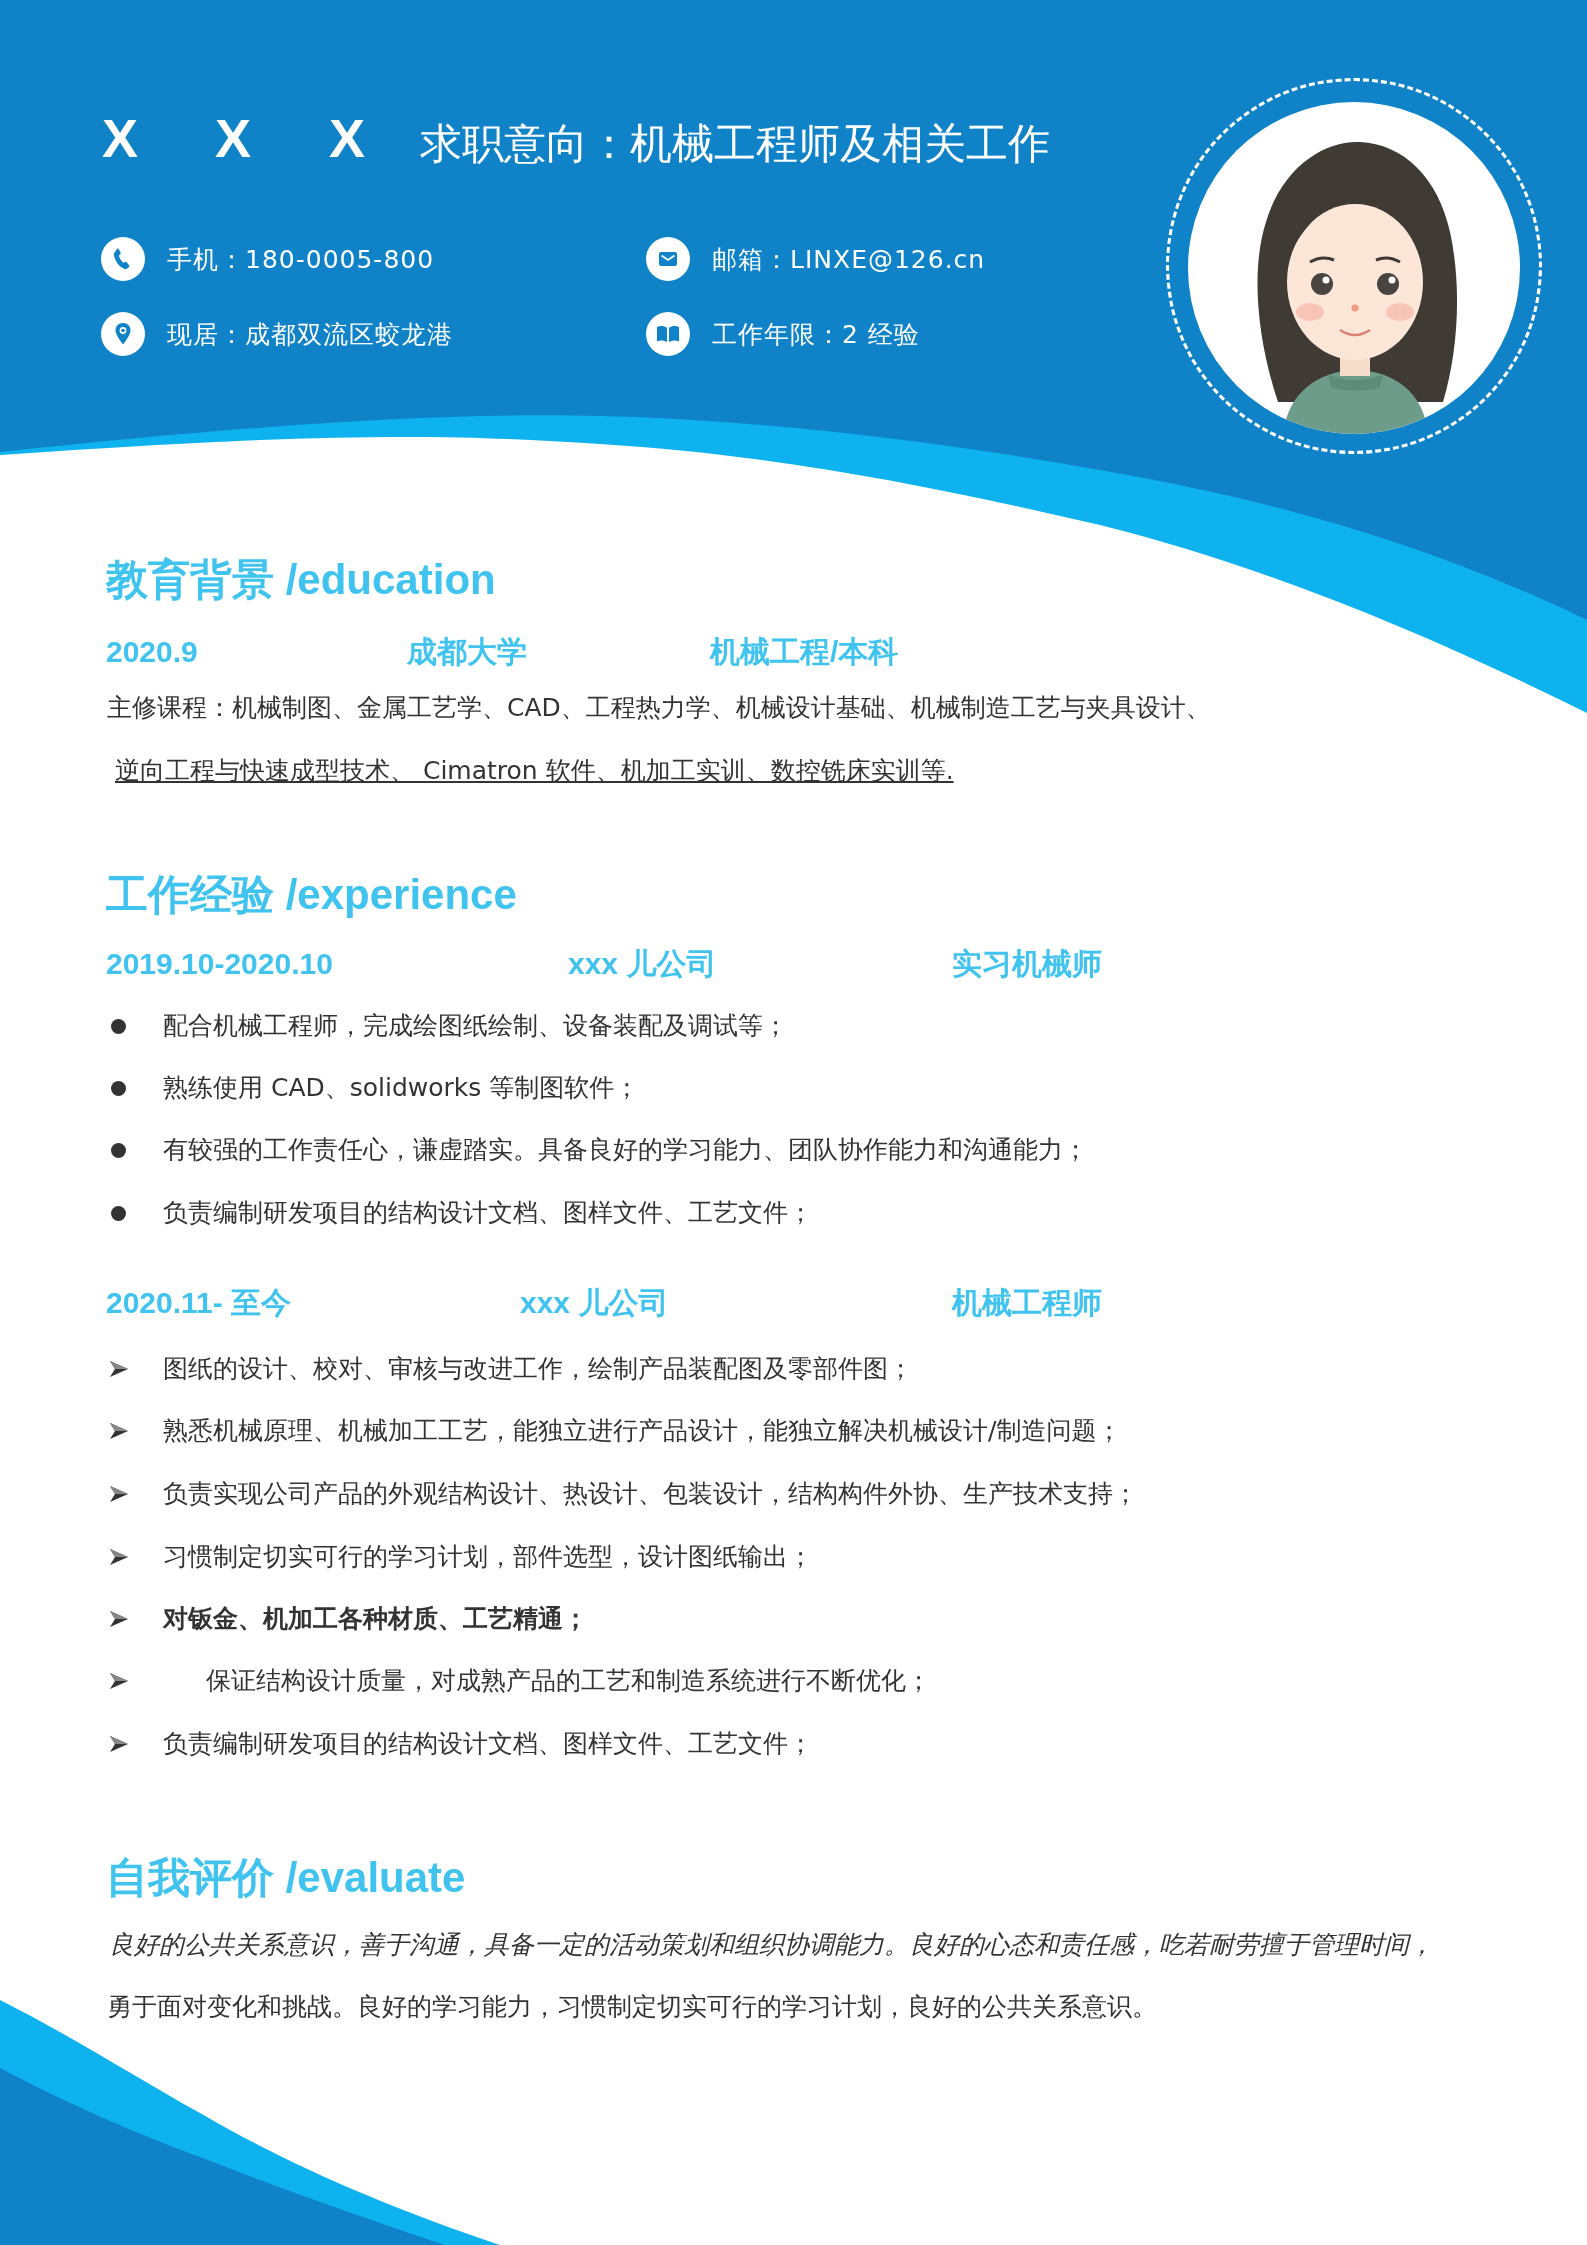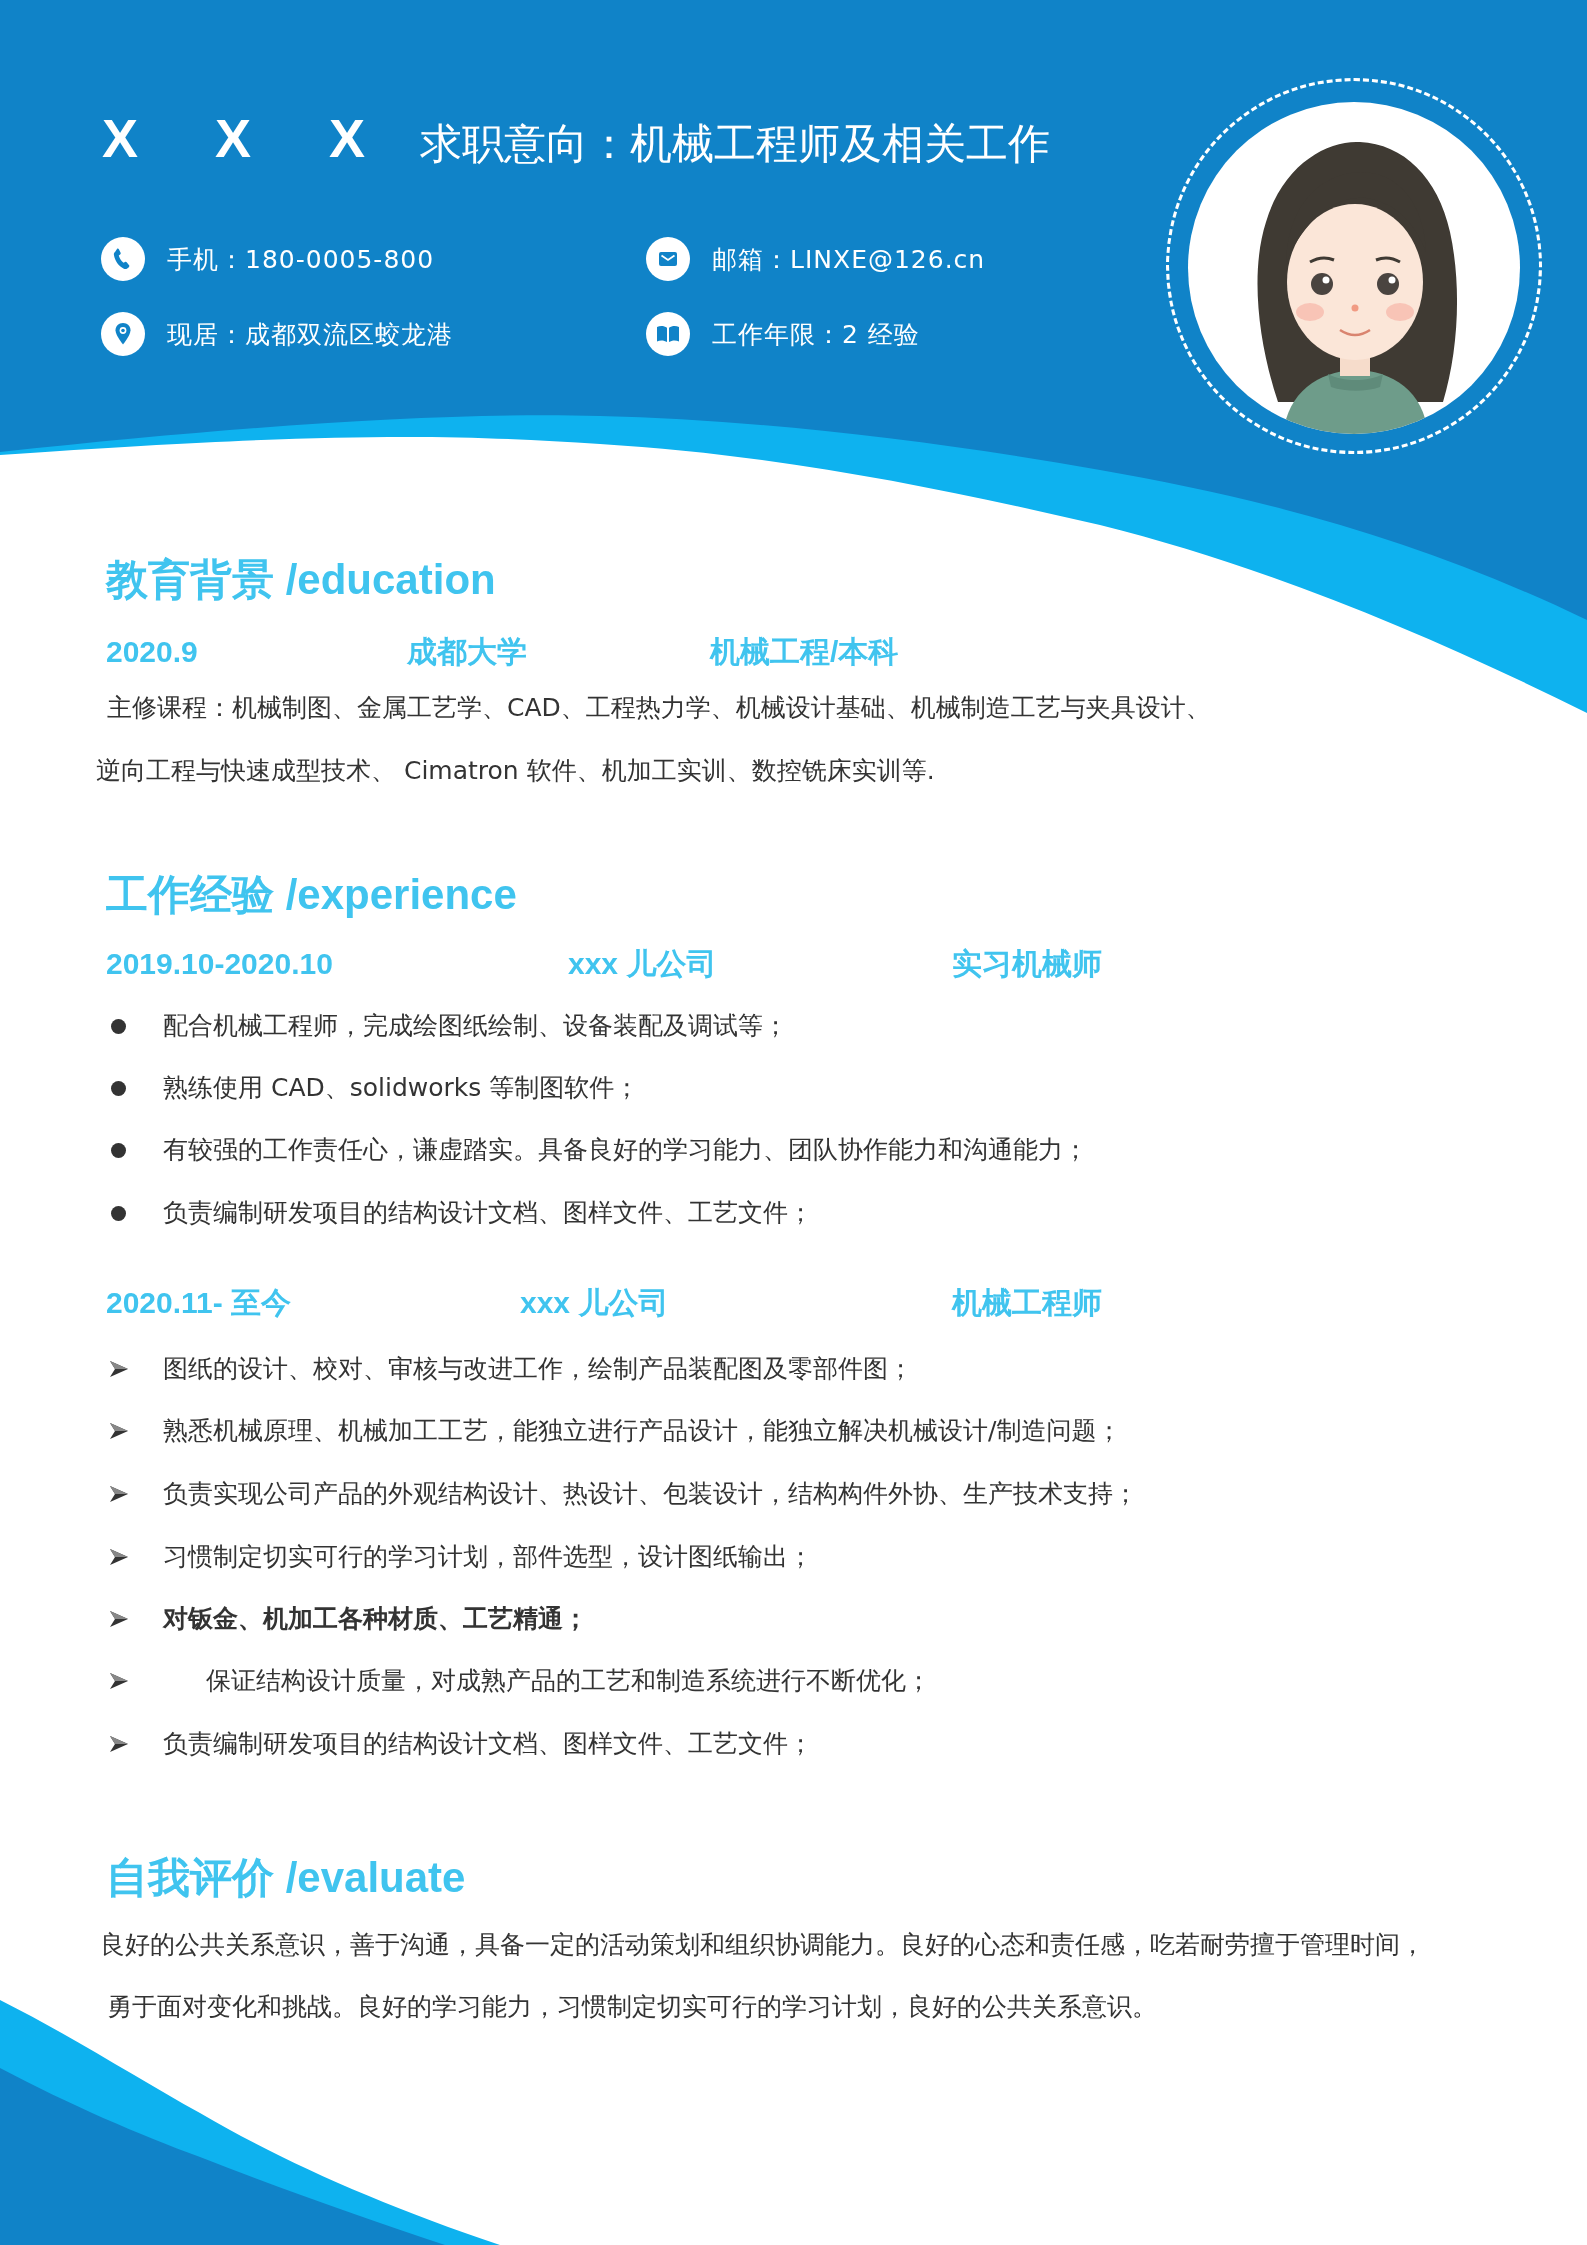--- a/index.html
+++ b/index.html
@@ -137,21 +137,21 @@
     <circle cx="167" cy="206" r="3.5" fill="#F19B83"></circle>
     <path d="M152 228 Q167 238 182 228" stroke="#D9846F" stroke-width="2.5" fill="none"></path>
   </svg>
 </div>
 
 <div class="abs sec-title" style="left:106px; top:555px;">教育背景 /education</div>
 <div class="abs sub" style="left:106px; top:634px;">2020.9</div>
 <div class="abs sub" style="left:407px; top:634px;">成都大学</div>
 <div class="abs sub" style="left:710px; top:634px;">机械工程/本科</div>
 <div class="abs body-text" style="left:107px; top:692px;">主修课程：机械制图、金属工艺学、CAD、工程热力学、机械设计基础、机械制造工艺与夹具设计、</div>
-<div class="abs body-text" style="left:96px; top:755px;">逆向工程与快速成型技术、 Cimatron 软件、机加工实训、数控铣床实训等.</div>
+<div class="abs body-text" style="left:115px; top:755px;text-decoration:underline;">逆向工程与快速成型技术、 Cimatron 软件、机加工实训、数控铣床实训等.</div>
 
 <div class="abs sec-title" style="left:106px; top:870px;">工作经验 /experience</div>
 
 <div class="abs sub" style="left:106px; top:946px;">2019.10-2020.10</div>
 <div class="abs sub" style="left:568px; top:946px;">xxx 儿公司</div>
 <div class="abs sub" style="left:952px; top:946px;">实习机械师</div>
 
 <span class="bullet-dot" style="left:111px; top:1019px;"></span>
 <div class="abs body-text" style="left:163px; top:1010px;">配合机械工程师，完成绘图纸绘制、设备装配及调试等；</div>
 <span class="bullet-dot" style="left:111px; top:1081px;"></span>
@@ -195,14 +195,14 @@
     <path d="M1 1 L19 9 L6 9 Z" fill="#888"></path>
   </svg>
 <div class="abs body-text" style="left:163px; top:1665px;margin-left:43px;">保证结构设计质量，对成熟产品的工艺和制造系统进行不断优化；</div>
 <svg class="bullet-arrow" style="left:109px; top:1735px;" viewBox="0 0 20 18">
     <path d="M1 1 L19 9 L1 17 L6 9 Z" fill="#333"></path>
     <path d="M1 1 L19 9 L6 9 Z" fill="#888"></path>
   </svg>
 <div class="abs body-text" style="left:163px; top:1728px;">负责编制研发项目的结构设计文档、图样文件、工艺文件；</div>
 
 <div class="abs sec-title" style="left:106px; top:1853px;">自我评价 /evaluate</div>
-<div class="abs body-text" style="left:100px; top:1929px;">良好的公共关系意识，善于沟通，具备一定的活动策划和组织协调能力。良好的心态和责任感，吃若耐劳擅于管理时间，</div>
+<div class="abs body-text" style="left:109px; top:1929px;font-style:italic;">良好的公共关系意识，善于沟通，具备一定的活动策划和组织协调能力。良好的心态和责任感，吃若耐劳擅于管理时间，</div>
 <div class="abs body-text" style="left:107px; top:1991px;">勇于面对变化和挑战。良好的学习能力，习惯制定切实可行的学习计划，良好的公共关系意识。</div>
 
 </body></html>

